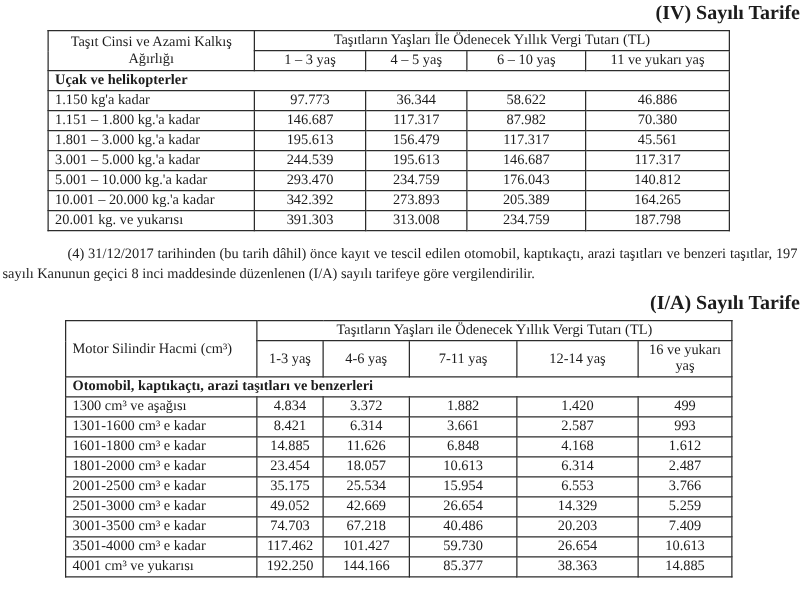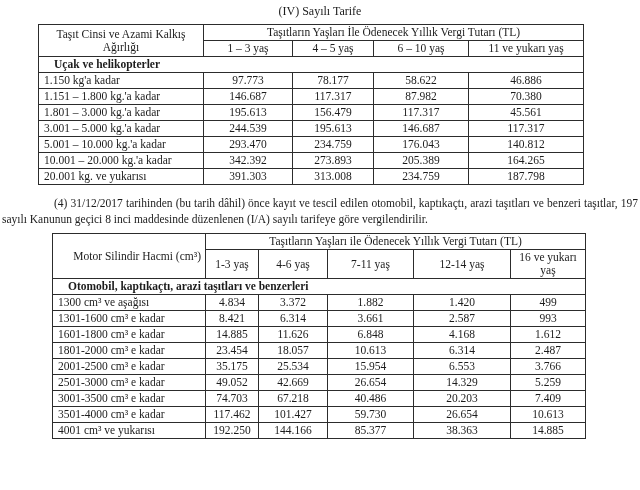--- a/index.html
+++ b/index.html
@@ -7,23 +7,23 @@
     margin: 0; padding: 0;
     width: 640px; height: 490px;
     background: #ffffff;
     color: #1c1c1c;
     font-family: "Liberation Serif", "DejaVu Serif", serif;
     overflow: hidden;
   }
   .page { width: 640px; height: 490px; position: relative; }
 
   .doc-title {
-    text-align: center;
-    font-weight: normal;
-    font-size: 12px;
+    text-align: right;
+    font-weight: bold;
+    font-size: 16px;
     line-height: 14px;
   }
   .doc-title.first { padding-top: 4px; }
   .doc-title.second { margin-top: 9px; }
 
   table.tariff {
     border-collapse: collapse;
     table-layout: fixed;
     font-size: 11.5px;
     color: #1c1c1c;
@@ -38,28 +38,28 @@
     line-height: 13px;
     overflow: hidden;
     white-space: nowrap;
   }
   table.tariff th {
     font-weight: normal;
     text-align: center;
     white-space: normal;
   }
   table.t1 th.label-h { text-align: center; }
-  table.t2 th.label-h { text-align: right; padding-left: 5px; }
+  table.t2 th.label-h { text-align: left; padding-left: 5px; }
 
   table.tariff td.lbl { text-align: left; padding-left: 5px; }
   table.tariff td.num { text-align: center; }
   table.tariff tr.section td {
     font-weight: bold;
     text-align: left;
-    padding-left: 15px;
+    padding-left: 5px;
     height: 14px;
   }
 
   .note {
     margin: 11px 2px 0 2px;
     font-size: 11.5px;
     line-height: 15.5px;
     text-indent: 52px;
     text-align: justify;
   }
@@ -91,21 +91,21 @@
         <th>11 ve yukarı yaş</th>
       </tr>
     </thead>
     <tbody>
       <tr class="section">
         <td colspan="5">Uçak ve helikopterler</td>
       </tr>
     <tr>
           <td class="lbl">1.150 kg'a kadar</td>
           <td class="num">97.773</td>
-          <td class="num">78.177</td>
+          <td class="num">36.344</td>
           <td class="num">58.622</td>
           <td class="num">46.886</td>
         </tr>
         <tr>
           <td class="lbl">1.151 – 1.800 kg.'a kadar</td>
           <td class="num">146.687</td>
           <td class="num">117.317</td>
           <td class="num">87.982</td>
           <td class="num">70.380</td>
         </tr>
@@ -142,20 +142,21 @@
           <td class="num">391.303</td>
           <td class="num">313.008</td>
           <td class="num">234.759</td>
           <td class="num">187.798</td>
         </tr>
       </tbody>
   </table>
 
   <p class="note">(4) 31/12/2017 tarihinden (bu tarih dâhil) önce kayıt ve tescil edilen otomobil, kaptıkaçtı, arazi taşıtları ve benzeri taşıtlar, 197 sayılı Kanunun geçici 8 inci maddesinde düzenlenen (I/A) sayılı tarifeye göre vergilendirilir.</p>
 
+  <div class="doc-title second">(I/A) Sayılı Tarife</div>
 
   <table class="tariff t2">
     <colgroup>
       <col style="width:153px">
         <col style="width:53px">
         <col style="width:69px">
       <col style="width:86px">
         <col style="width:97px">
         <col style="width:75px">
     </colgroup>

